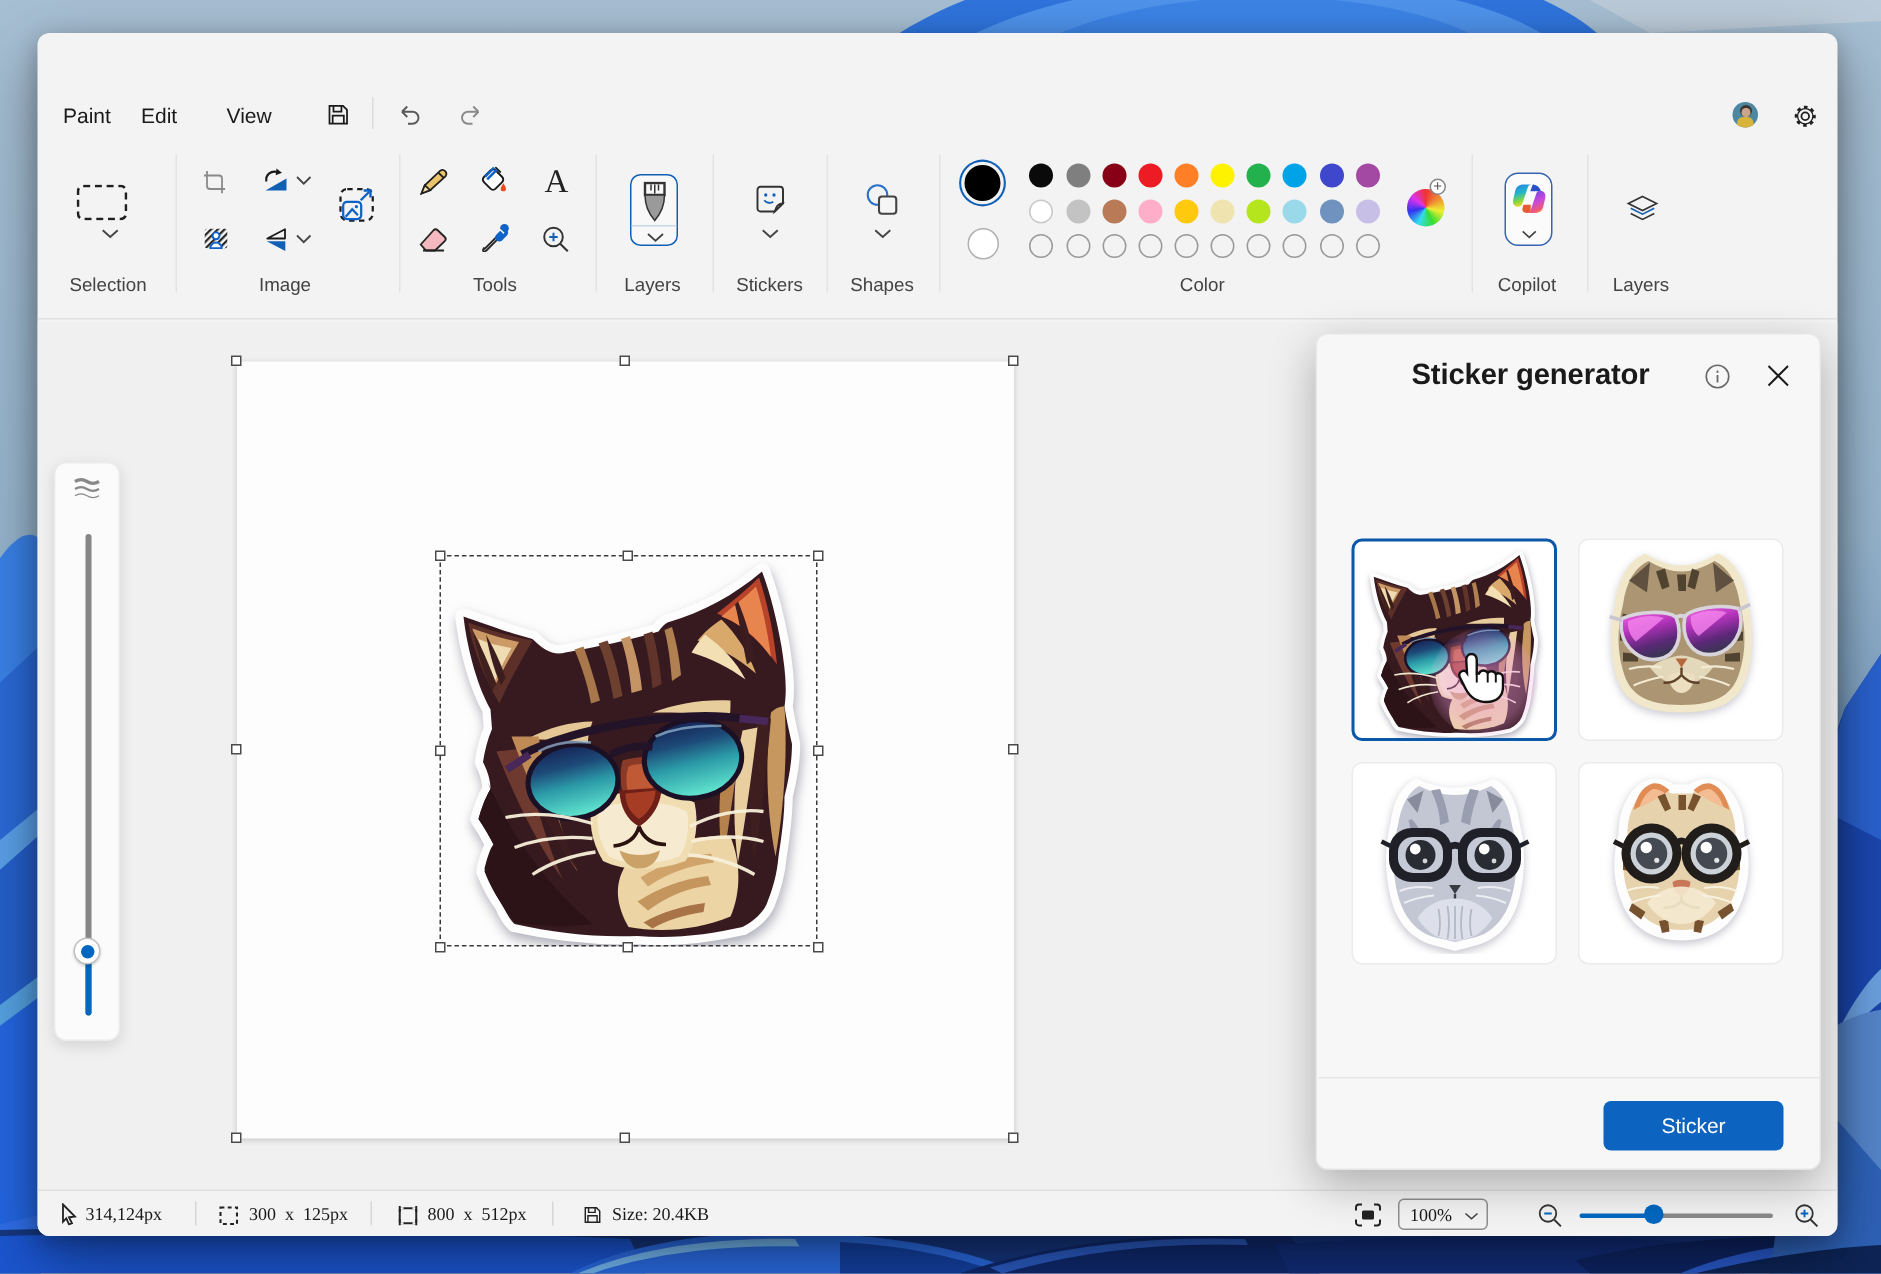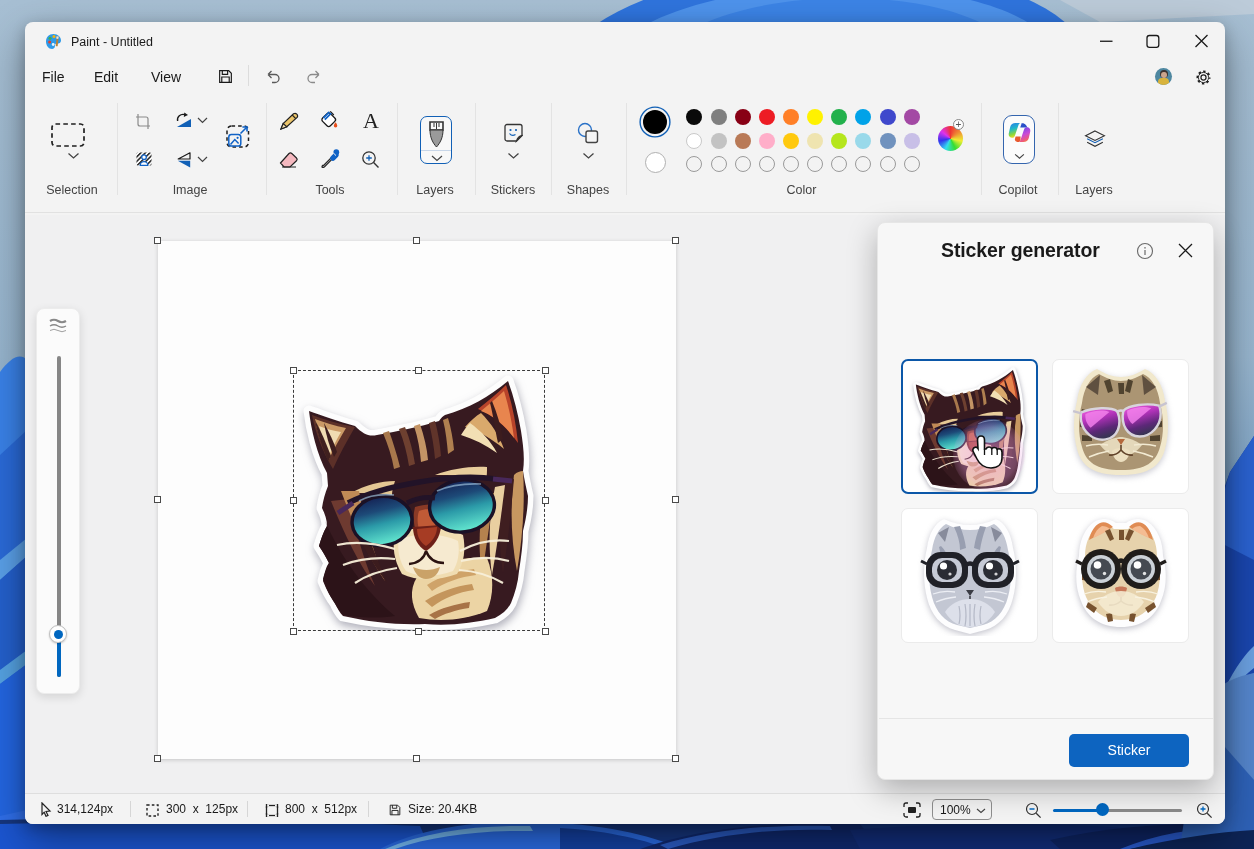--- a/index.html
+++ b/index.html
@@ -14,21 +14,21 @@
   .capbtn { position:absolute; top:0; width:46px; height:38px; }
   #menurow { position:absolute; left:0; top:38px; width:100%; height:30px; }
   .menuitem { position:absolute; top:9px; font-size:14px; color:#191919; }
   #ribbon { position:absolute; left:0; top:73px; width:100%; height:118px; border-bottom:1px solid #e1e1e1; }
   .grplabel { position:absolute; font-size:12.5px; color:#434343; top:88px; width:120px; text-align:center; }
   .sw { position:absolute; width:16px; height:16px; border-radius:50%; }
   .vsep { position:absolute; top:8px; height:92px; width:1px; background:#e3e3e3; }
   #canvasarea { position:absolute; left:0; top:193px; width:100%; height:578px; background:#f0f0f1; }
   #canvas { position:absolute; left:133px; top:26px; width:518px; height:518px; background:#fdfdfd; box-shadow:0 1px 4px rgba(0,0,0,0.18); }
   .handle { position:absolute; width:7px; height:7px; background:#fff; border:1px solid #4a4a4a; }
-  #statusbar { position:absolute; left:0; top:771px; width:100%; height:31px; background:#f3f3f3; border-top:1px solid #dedede; font-size:12px; color:#191919; }
+  #statusbar { position:absolute; left:0; top:771px; width:100%; height:31px; background:#f3f3f3; border-top:1px solid #dedede; font-size:12px; color:#191919;font-family:Liberation Serif, serif; }
   .st { position:absolute; top:8px; }
   .ssep { position:absolute; top:7px; width:1px; height:16px; background:#d6d6d6; }
   #panel { position:absolute; left:877px; top:222px; width:337px; height:558px; background:#f7f7f7;
            border:1px solid #e6e6e6; border-radius:8px; box-shadow:0 10px 30px rgba(0,0,0,0.28); }
   #ptitle { position:absolute; left:23px; top:16px; font-size:19.5px; font-weight:700; color:#1a1a1a; letter-spacing:-0.1px;margin-left:40px; }
   #pinput { position:absolute; left:22px; top:62px; width:291px; height:53px; background:#fff; border:1px solid #e3e3e3; border-bottom:1px solid #9a9a9a; border-radius:5px; }
   #pinput span { position:absolute; left:14px; top:11px; font-size:13.5px; color:#1b1b1b; }
   .card { position:absolute; width:137px; height:135px; background:#fff; border:1px solid #ebebeb; border-radius:7px; overflow:hidden; }
   #card1 { left:23px; top:136px; border:2px solid #0b57a8; }
   #card2 { left:174px; top:136px; }
@@ -196,44 +196,23 @@
         <path d="M165,180 C180,172 198,168 214,170"></path>
         <path d="M166,190 C182,186 200,186 214,190"></path>
         <path d="M164,199 C180,200 196,205 208,212"></path>
       </g>
     </symbol>
   </defs>
 </svg>
 
 <div id="win">
 
-  <div id="titlebar">
-    <svg class="abs" style="left:20px;top:11px" width="17" height="17" viewBox="0 0 17 17">
-      <path d="M8.5,1 C13,1 16,4 16,7.5 C16,10 14,10.5 12,10.5 C10.5,10.5 10,11 10,12.3 C10,14 9.6,16 7.2,16 C3.5,16 1,12.5 1,8.5 C1,4 4,1 8.5,1 Z" fill="#2e9ae8"></path>
-      <circle cx="5" cy="5.2" r="1.5" fill="#44b048"></circle>
-      <circle cx="9" cy="3.6" r="1.5" fill="#f2b410"></circle>
-      <circle cx="4.6" cy="9" r="1.5" fill="#e23e2e"></circle>
-      <circle cx="8.2" cy="11.5" r="1.4" fill="#fff" opacity="0.9"></circle>
-      <rect x="11.2" y="3.2" width="2" height="10" rx="0.6" fill="#b5823c" transform="rotate(6 12 8)"></rect>
-      <path d="M11.1,3.2 l2.2,0.2 l-0.3,2.4 l-2.1,-0.2 Z" fill="#e8e3da" transform="rotate(6 12 8)"></path>
-    </svg>
-    <span id="title">Paint - Untitled</span>
-    <svg class="capbtn" style="left:1058px" viewBox="0 0 46 38">
-        <rect x="17" y="18.6" width="12.5" height="1.3" fill="#1a1a1a"></rect>
-      </svg>
-    <svg class="capbtn" style="left:1105px" viewBox="0 0 46 38">
-        <rect x="17" y="13.5" width="11.8" height="11.8" rx="2.4" fill="none" stroke="#1a1a1a" stroke-width="1.3"></rect>
-      </svg>
-    <svg class="capbtn" style="left:1154px" viewBox="0 0 46 38">
-        <path d="M16.5,13 L28.5,25 M28.5,13 L16.5,25" stroke="#1a1a1a" stroke-width="1.3"></path>
-      </svg>
-  </div>
 
   <div id="menurow">
-    <span class="menuitem" style="left:17px">File</span>
+    <span class="menuitem" style="left:17px">Paint</span>
     <span class="menuitem" style="left:69px">Edit</span>
     <span class="menuitem" style="left:126px">View</span>
     <svg class="abs" style="left:192px;top:8px" width="17" height="17" viewBox="0 0 16 16">
         <path d="M2.5,2.5 h8.5 l2.5,2.5 v8.5 h-11 Z M5,2.5 v3.5 h5 v-3.5 M4.5,13.5 v-5 h7 v5" fill="none" stroke="#1a1a1a" stroke-width="1.1"></path>
       </svg>
     <div class="abs" style="left:223px;top:5px;width:1px;height:21px;background:#dcdcdc"></div>
     <svg class="abs" style="left:240px;top:9px" width="16" height="16" viewBox="0 0 16 16">
         <path d="M3,5.5 h7 a4,4 0 0 1 0,8 h-3 M3,5.5 L6.5,2 M3,5.5 L6.5,9" fill="none" stroke="#5a5a5a" stroke-width="1.3"></path>
       </svg>
     <svg class="abs" style="left:281px;top:9px" width="16" height="16" viewBox="0 0 16 16">

